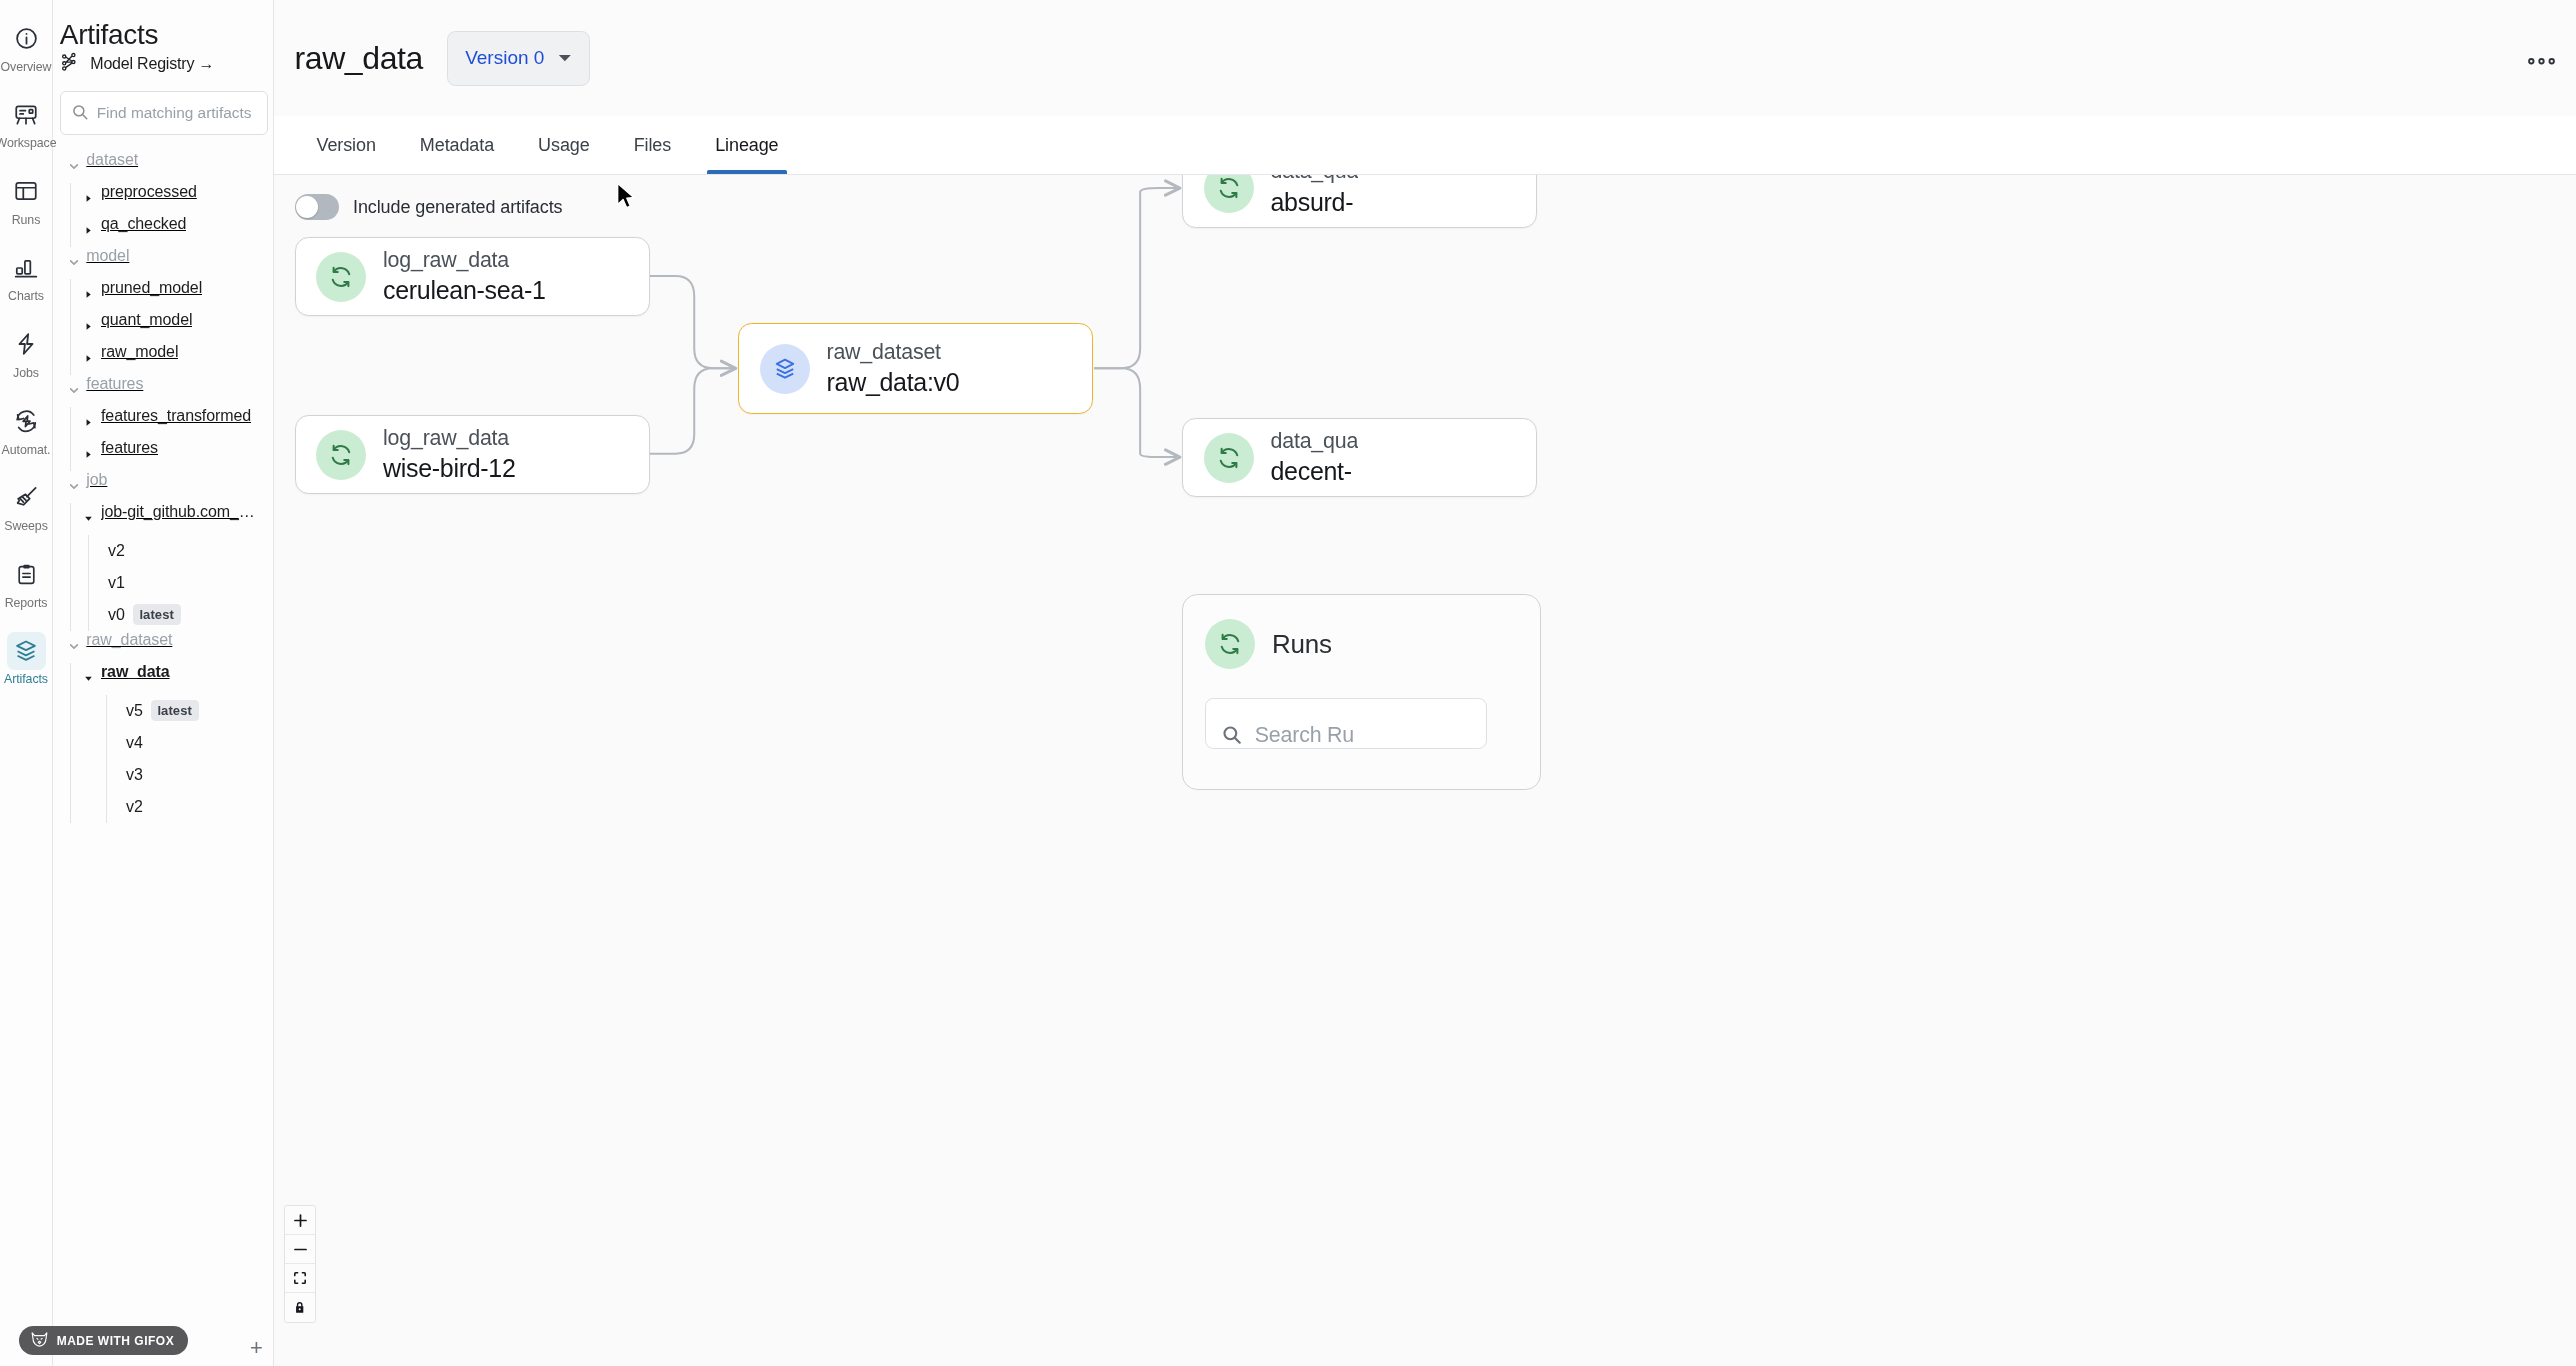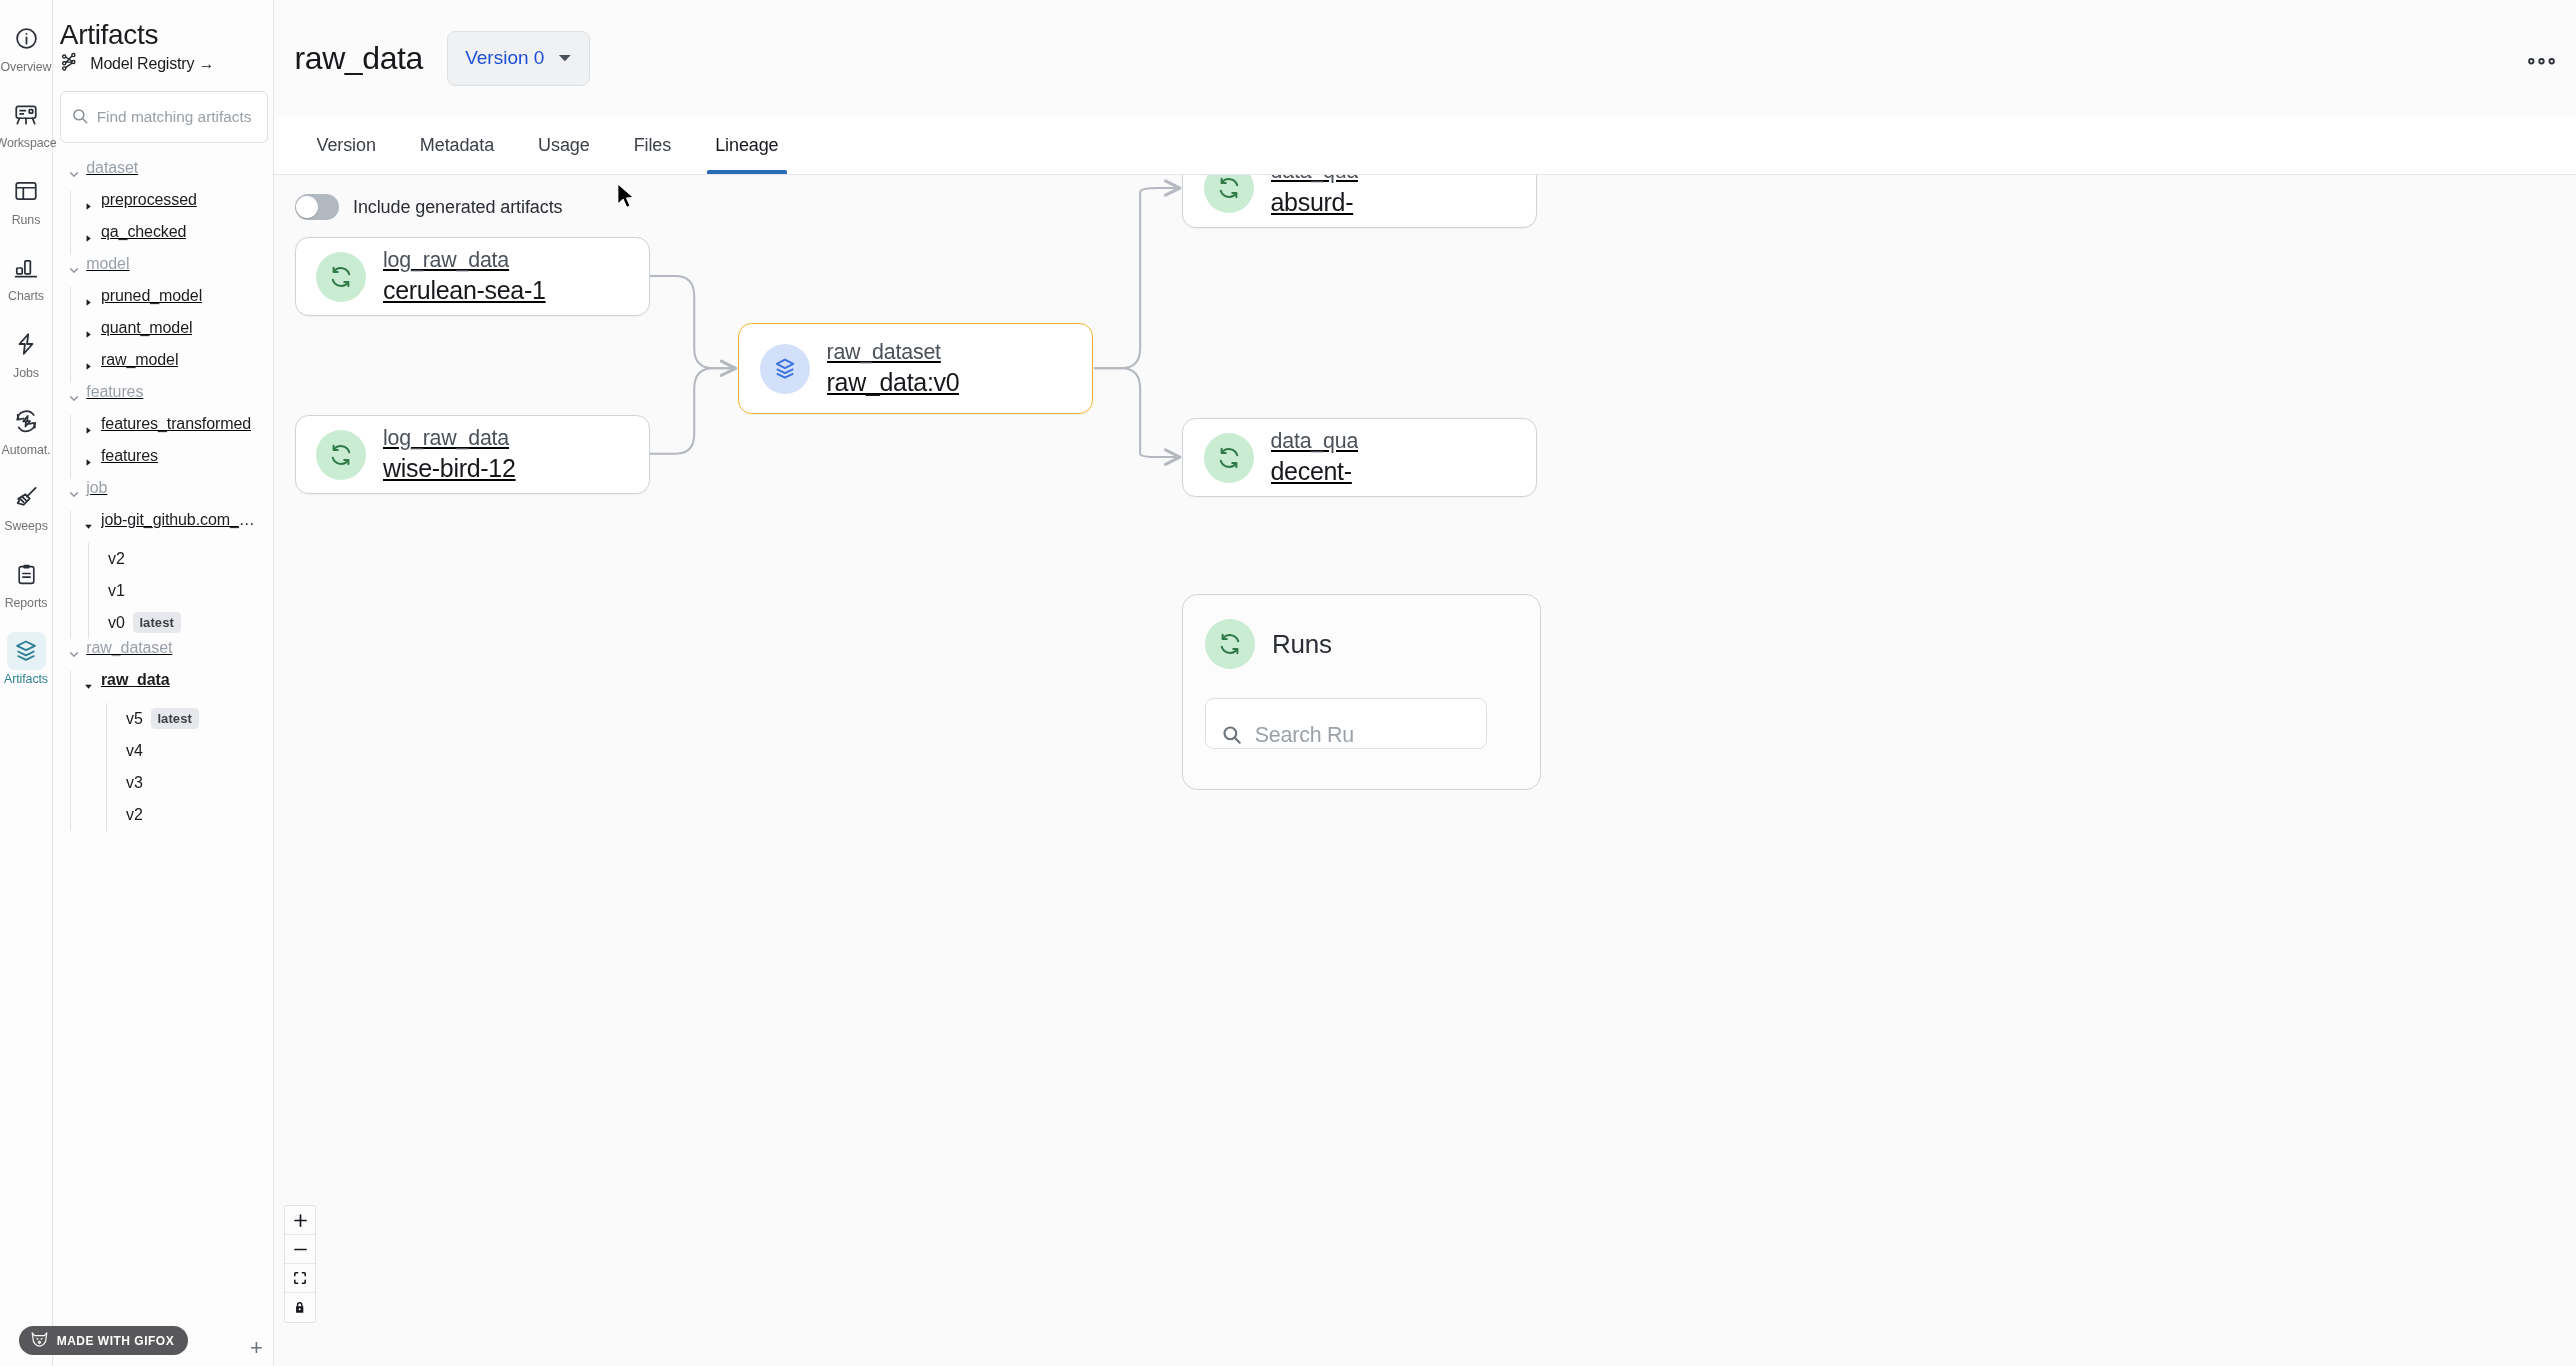--- a/index.html
+++ b/index.html
@@ -52,21 +52,21 @@
   }
   .sb-registry {
     display: flex; align-items: center; gap: 8.5px;
     cursor: pointer;
   }
   .sb-registry-label {
     font-size: 16px; color: #1a1c1f; letter-spacing: -0.2px;
   }
   .sb-search {
     margin-top: 15.4px;
-    height: 52px; width: 208px;
+    height: 44px; width: 208px;
     border: 0.9px solid #dcdfe4; border-radius: 6px;
     background: #fff;
     display: flex; align-items: center; gap: 7.7px;
     padding: 0 10.2px;
   }
   .sb-search input {
     border: none; outline: none; background: transparent;
     font-family: "Liberation Sans", sans-serif;
     font-size: 15.4px; color: #1a1c1f; width: 100%;
   }
@@ -190,21 +190,20 @@
   
   .node {
     position: absolute;
     background: #fff;
     border: 1.7px solid #cfd3d9;
     border-radius: 13.7px;
     display: flex; align-items: center;
     padding-left: 20.5px;
     cursor: pointer;
     box-shadow: 0 0.9px 1.7px rgba(20,24,30,0.04);
-    text-decoration: underline;
   }
   .node.selected { border-color: #f0b429; }
   .node-ico {
     width: 50px; height: 50px; border-radius: 50%;
     flex: 0 0 50px;
     display: flex; align-items: center; justify-content: center;
     margin-right: 17px;
   }
   .ico-green { background: #c9ecd3; }
   .ico-blue  { background: #d3e0fa; }

